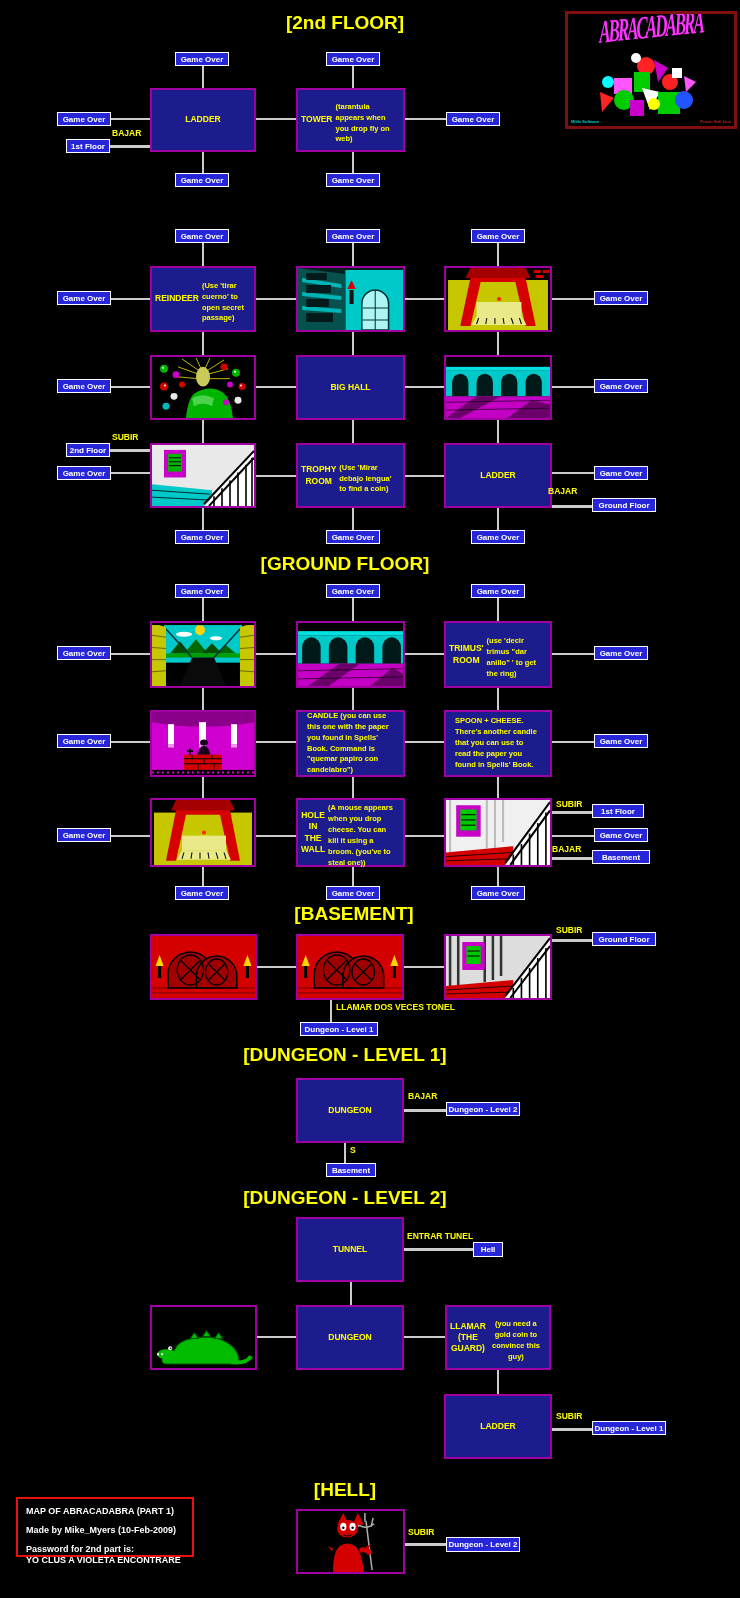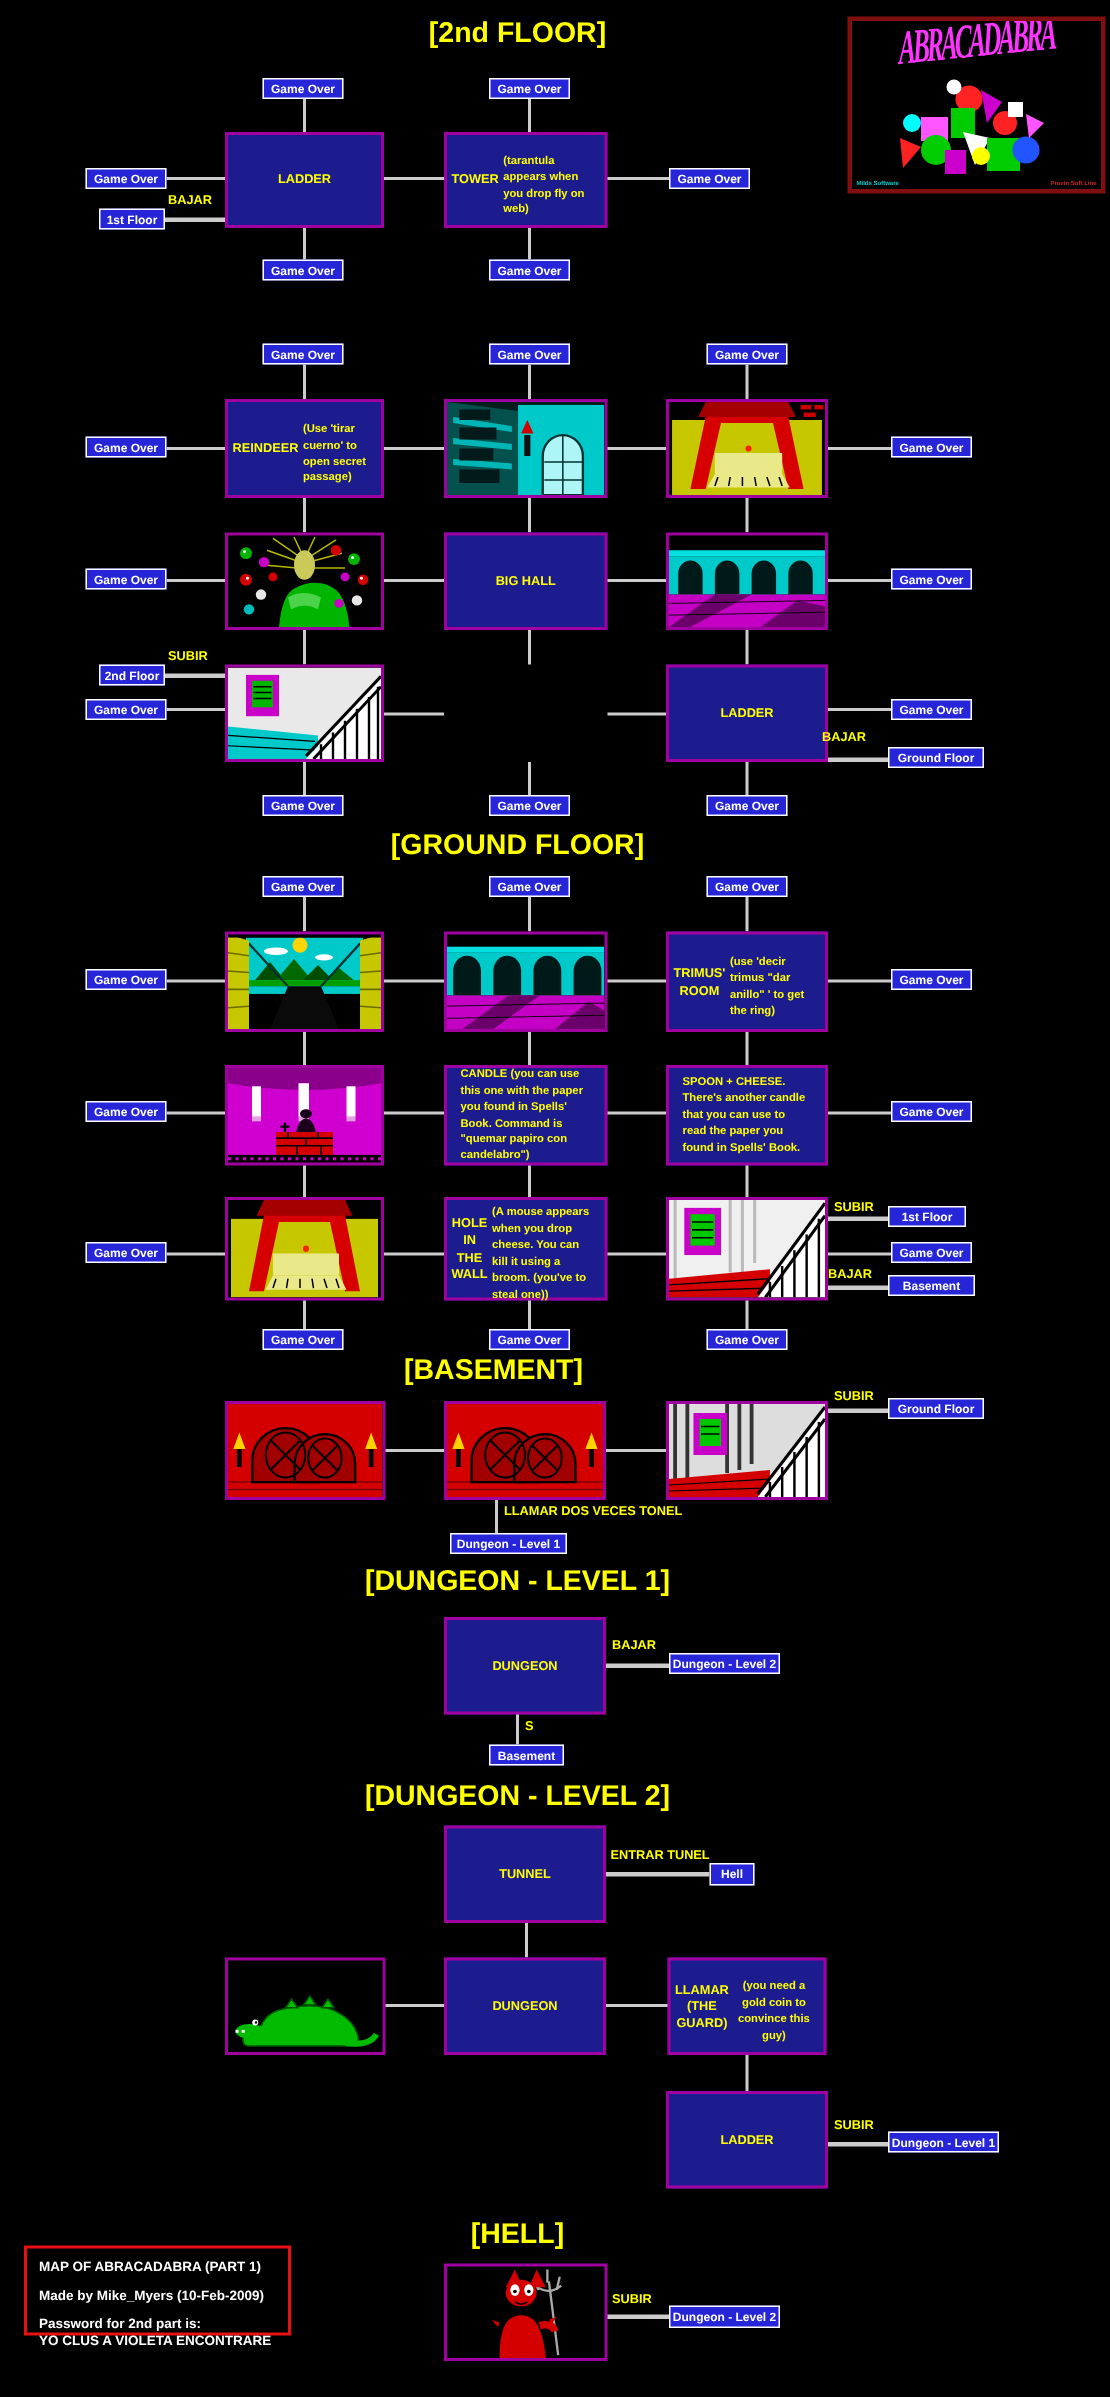--- a/index.html
+++ b/index.html
@@ -250,20 +250,24 @@
           <line x1="70" y1="44" x2="70" y2="62"></line>
           <line x1="78" y1="36" x2="78" y2="62"></line>
         <line x1="86" y1="28" x2="86" y2="62"></line>
           <line x1="94" y1="20" x2="94" y2="62"></line>
           <line x1="100" y1="13" x2="100" y2="62"></line>
       </g>
       <line x1="52" y1="60" x2="102" y2="6" stroke="#000000" stroke-width="2"></line>
       <line x1="57" y1="62" x2="102" y2="13" stroke="#000000" stroke-width="2"></line>
     </svg>
   </div>
+  <div class="abs room" style="left:296px;top:443px;width:109px;height:65px">
+    <div class="t">TROPHY ROOM</div>
+    <div class="n">(Use 'Mirar debajo lengua' to find a coin)</div>
+  </div>
   <div class="abs room" style="left:444px;top:443px;width:108px;height:65px">
     <div class="t">LADDER</div>
   </div>
 
   <div class="abs el" style="left:112px;top:432px">SUBIR</div>
   <div class="abs lnk" style="left:66px;top:443px;width:44px;height:14px">2nd Floor</div>
   <div class="abs hl" style="left:110px;top:449px;width:40px;height:3px"></div>
   <div class="abs go" style="left:57px;top:466px;width:54px;height:14px">Game Over</div>
   <div class="abs hl" style="left:111px;top:472px;width:39px"></div>
 
@@ -482,21 +486,21 @@
   <div class="abs hl" style="left:552px;top:857px;width:40px;height:3px"></div>
   <div class="abs lnk" style="left:592px;top:850px;width:58px;height:14px">Basement</div>
 
   <div class="abs vl" style="left:202px;top:867px;height:19px"></div>
   <div class="abs vl" style="left:352px;top:867px;height:19px"></div>
   <div class="abs vl" style="left:497px;top:867px;height:19px"></div>
   <div class="abs go" style="left:175px;top:886px;width:54px;height:14px">Game Over</div>
   <div class="abs go" style="left:326px;top:886px;width:54px;height:14px">Game Over</div>
   <div class="abs go" style="left:471px;top:886px;width:54px;height:14px">Game Over</div>
 
-  <div class="abs sec" style="left:129px;top:903px;width:400px">[BASEMENT]</div>
+  <div class="abs sec" style="left:154px;top:903px;width:400px">[BASEMENT]</div>
 
   <div class="abs shot" style="left:150px;top:934px;width:107px;height:66px">
     <svg viewBox="0 0 102 62" preserveAspectRatio="none">
       <rect width="102" height="62" fill="#d40000"></rect>
       <g stroke="#7a0000" stroke-width="1">
           <line x1="0" y1="52" x2="102" y2="52"></line>
           <line x1="0" y1="57" x2="102" y2="57"></line>
         </g>
       <path d="M16,52 v-14 a22,22 0 0 1 44,0 v14 z" fill="#a00000" stroke="#000000" stroke-width="1.5"></path>
       <path d="M44,52 v-12 a20,20 0 0 1 40,0 v12 z" fill="#a00000" stroke="#000000" stroke-width="1.5"></path>

